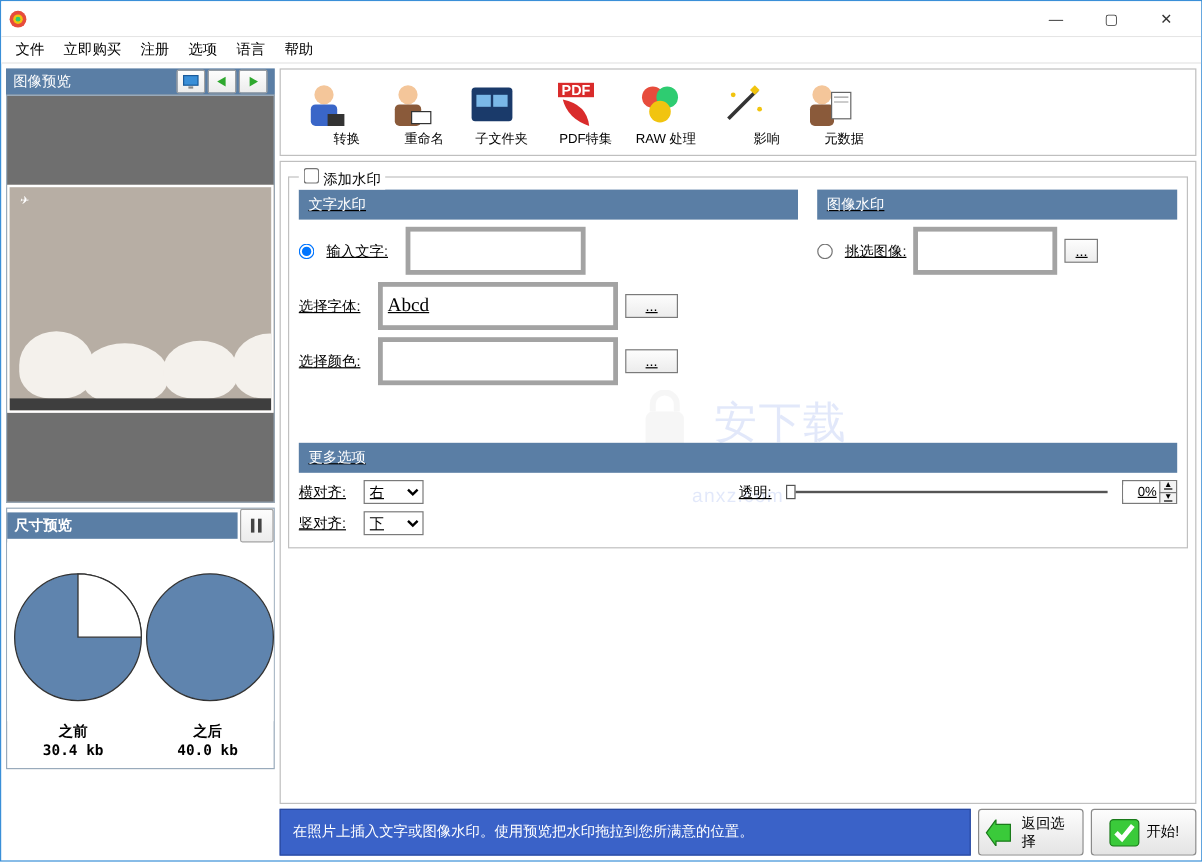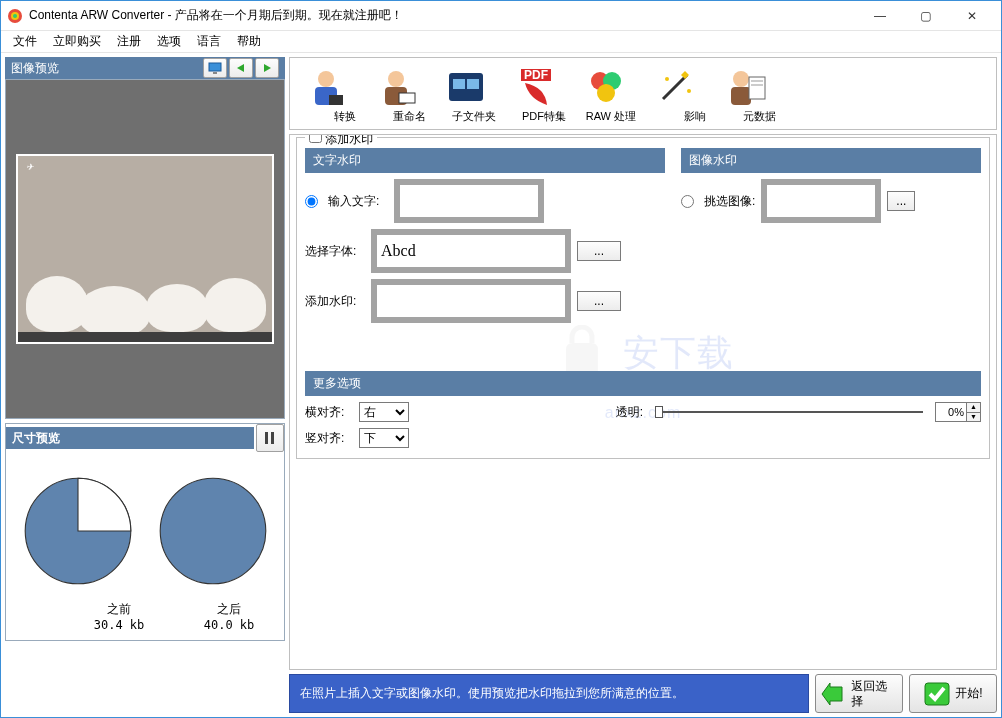--- a/index.html
+++ b/index.html
@@ -5,49 +5,49 @@
 * { box-sizing: border-box; margin: 0; padding: 0; font-family: "Microsoft YaHei", "SimSun", Tahoma, sans-serif; font-size: 12px; }
 body { background: #fff; width: 1002px; height: 718px; overflow: hidden; border: 1px solid #3a8fd8; }
 .titlebar { height: 30px; background: #fff; display: flex; align-items: center; padding: 0 6px; border-bottom: 1px solid #e5e5e5; }
 .titlebar .app-icon { width: 16px; height: 16px; margin-right: 6px; }
 .titlebar .title-text { flex: 0 0 auto; font-size: 12px; }
 .titlebar .spacer { flex: 1; }
 .titlebar .winbtn { width: 46px; height: 30px; display: flex; align-items: center; justify-content: center; color: #333; }
 .menubar { height: 22px; background: #fff; display: flex; align-items: center; padding: 0 6px 0 4px; border-bottom: 1px solid #e5e5e5; }
 .menubar .menu-item { padding: 2px 8px; cursor: default; }
 .workspace { display: flex; height: calc(718px - 30px - 22px - 2px); padding: 4px; gap: 4px; }
-.left-panel { width: 280px; display: flex; flex-direction: column; gap: 4px; }
+.left-panel { width: 224px; display: flex; flex-direction: column; gap: 4px; }
 .panel-header { background: #5a7ea5; color: #fff; height: 22px; display: flex; align-items: center; padding: 0 6px; font-size: 12px; }
 .panel-header .ph-title { flex: 1; }
 .navbtn { width: 24px; height: 20px; background: linear-gradient(#fdfdfd,#ececec); border: 1px solid #a0a0a0; display: inline-flex; align-items: center; justify-content: center; margin-left: 2px; border-radius: 2px; }
 .preview-area { background: #6f6f6f; height: 340px; display: flex; align-items: center; justify-content: center; border: 1px solid #9ab; }
 .preview-img-holder { width: 258px; height: 190px; background: #b7aea4; position: relative; overflow: hidden; border: 2px solid #fff; }
 .puppy { position: absolute; bottom: 10px; border-radius: 50% 50% 40% 40%; background: #f4f1ec; }
 .size-preview { border: 1px solid #9ab; }
 .size-header-wrap { display: flex; align-items: center; }
 .size-header-wrap .panel-header { flex: 1; font-weight: bold; }
 .pause-btn { width: 28px; height: 28px; background: linear-gradient(#fdfdfd,#ececec); border: 1px solid #a0a0a0; display: flex; align-items: center; justify-content: center; margin-left: 2px; border-radius: 2px; }
 .pie-row { display: flex; justify-content: space-around; padding: 24px 4px 12px; background: #fff; }
 .pie-wrap { width: 110px; text-align: center; }
 .pie { width: 110px; height: 110px; }
-.size-labels { display: flex; justify-content: flex-end; text-align: center; padding-bottom: 8px; }
+.size-labels { display: flex; justify-content: space-between; text-align: center; padding-bottom: 8px; font-weight: bold; }
 .size-labels .lbl { width: 110px; }
 .right-panel { flex: 1; display: flex; flex-direction: column; gap: 4px; }
 .toolbar { border: 1px solid #bfbfbf; background: #fff; padding: 6px 4px 4px; display: flex; gap: 6px; }
 .tool { width: 64px; text-align: right; padding: 2px; border-radius: 3px; cursor: default; }
 .tool.selected { background: #2a90e8; color: #fff; }
 .tool .tool-icon { width: 48px; height: 42px; margin: 0 auto 2px; display: flex; align-items: center; justify-content: center; }
 .tool .tool-label { font-size: 11px; line-height: 1.2; }
 .content { flex: 1; border: 1px solid #bfbfbf; background: #fff; padding: 2px 6px 6px; position: relative; overflow: hidden; }
 .groupbox { border: 1px solid #c0c0c0; margin-top: 6px; padding: 8px 8px 10px; position: relative; }
 .groupbox-legend { position: absolute; top: -8px; left: 8px; background: #fff; padding: 0 4px; font-size: 12px; }
 .section-bar { background: #5a7ea5; color: #fff; padding: 4px 8px; font-size: 12px; margin: 2px 0 6px; }
 .form-row { display: flex; align-items: center; gap: 6px; margin: 6px 0; }
 .form-row label { width: 60px; font-size: 12px; }
-.text-input { border: 6px solid #a3a3a3; height: 20px; background: #fff; padding: 16px 4px; }
+.text-input { border: 4px solid #a3a3a3; height: 20px; background: #fff; padding: 16px 4px; }
 .browse-btn { width: 44px; height: 20px; background: linear-gradient(#fdfdfd,#ececec); border: 1px solid #7a7a7a; }
 .two-col { display: flex; gap: 16px; }
 .two-col .col { flex: 1; }
 .two-col .col.right { flex: 0 0 300px; }
 input[type=radio] { margin-right: 4px; }
 .more-row { display: flex; align-items: center; gap: 6px; }
 .select-sm { width: 50px; height: 20px; border: 1px solid #7a7a7a; background: #fff; }
 .slider-track { flex: 1; height: 2px; background: #555; position: relative; margin: 0 6px; }
 .slider-thumb { position: absolute; left: 0; top: -5px; width: 8px; height: 12px; background: #fff; border: 1px solid #555; }
 .spinner { width: 46px; height: 20px; border: 1px solid #7a7a7a; display: flex; align-items: center; }
@@ -63,21 +63,20 @@
 </style>
 </head>
 <body>
 
 <div class="titlebar">
   <svg class="app-icon" viewBox="0 0 16 16">
       <circle cx="8" cy="8" r="7" fill="#e74c3c"></circle>
       <circle cx="8" cy="8" r="4" fill="#f1c40f"></circle>
       <circle cx="8" cy="8" r="2" fill="#2ecc71"></circle>
     </svg>
-  <div class="title-text">Contenta ARW Converter  - 产品将在一个月期后到期。现在就注册吧！</div>
   <div class="spacer"></div>
   <div class="winbtn">
       <span>—</span>
     </div>
   <div class="winbtn">
       <span>▢</span>
     </div>
   <div class="winbtn">
       <span>✕</span>
     </div>
@@ -244,41 +243,41 @@
 
     <div class="content">
       <div class="watermark-bg">
         <svg width="60" height="60" style="vertical-align:middle;">
             <rect x="14" y="18" width="32" height="36" rx="6" fill="#bbb"></rect>
             <path d="M20 18 v-6 a10 10 0 0 1 20 0 v6" fill="none" stroke="#bbb" stroke-width="5"></path>
           </svg>
         安下载<br><span class="sub">anxz.com</span>
       </div>
 
-      <div class="groupbox" style="margin-top:0;">
+      <div class="groupbox" style="margin-top:10px;text-decoration:underline;">
         <span class="groupbox-legend">
           <input type="checkbox" style="">
           <span>添加水印</span>
         </span>
 
         <div class="two-col">
           <div class="col">
             <div class="section-bar">文字水印</div>
             <div class="form-row">
               <input type="radio" name="wm" checked="" style="">
               <label>输入文字:</label>
               <input class="text-input" style="width: 150px;">
             </div>
             <div class="form-row">
               <label>选择字体:</label>
               <input class="text-input" style="width: 200px; height: 26px; font-family: &quot;Comic Sans MS&quot;, cursive; font-size: 16px;" value="Abcd">
               <button class="browse-btn">...</button>
             </div>
             <div class="form-row">
-              <label>添加水印:</label>
+              <label>选择颜色:</label>
               <div class="text-input" style="width:200px;"></div>
               <button class="browse-btn">...</button>
             </div>
           </div>
           <div class="col right">
             <div class="section-bar">图像水印</div>
             <div class="form-row">
               <input type="radio" name="wm" style="">
               <label style="width:auto">挑选图像:</label>
               <input class="text-input" style="width: 120px;">

